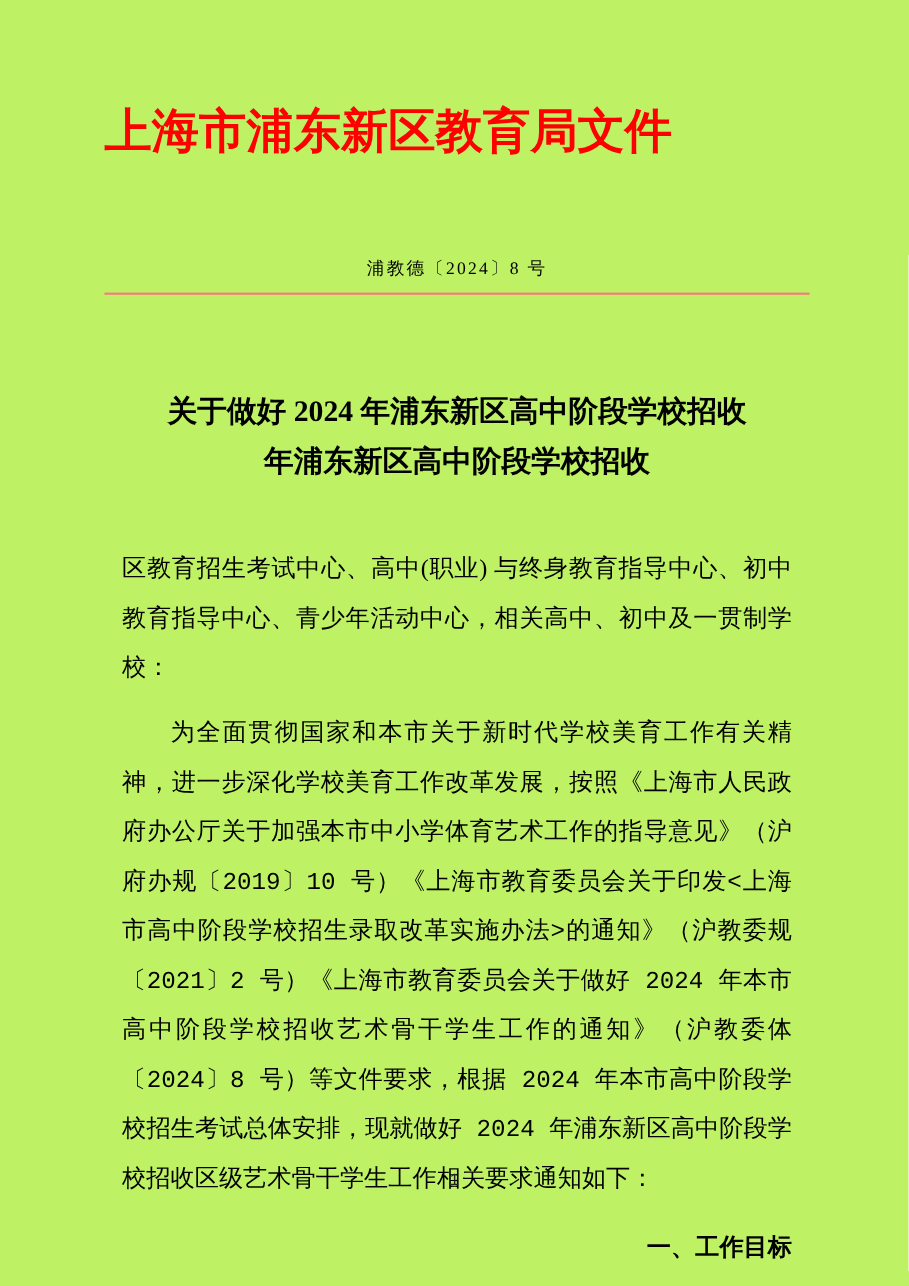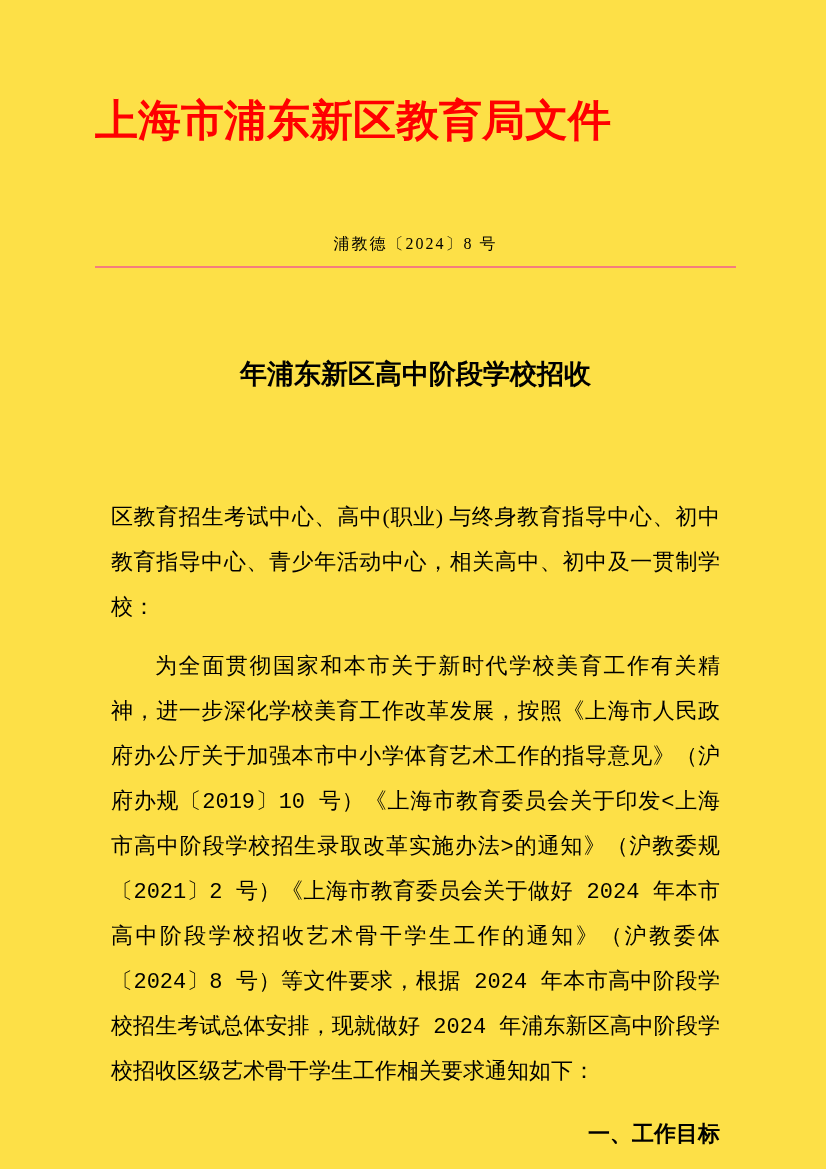--- a/index.html
+++ b/index.html
@@ -1,21 +1,21 @@
 <!DOCTYPE html>
 <html><head>
 <meta charset="utf-8">
 <style>
   * { margin: 0; padding: 0; box-sizing: border-box; }
   html, body { background: #ffffff; }
   .page {
     position: relative;
     width: 826px;
     height: 1169px;
-    background: #fde047;
+    background: #bef264;
     color: #000000;
     font-family: "Liberation Serif", "DejaVu Serif", serif;
     overflow: hidden;
     margin: 0 auto;
   }
   .header-title {
     position: absolute;
     top: 94px;
     left: 95px;
     width: 641px;
@@ -89,20 +89,21 @@
 
 <div class="page">
 
   <div class="header-title" style="color: rgb(255, 0, 0);">上海市浦东新区教育局文件</div>
 
   <div class="doc-number">浦教德〔2024〕8 号</div>
 
   <div class="red-divider" style="background-color: rgb(245, 125, 125);"></div>
 
   <div class="doc-title">
+    <div>关于做好 2024 年浦东新区高中阶段学校招收</div>
     <div>年浦东新区高中阶段学校招收</div>
   </div>
 
   <div class="body-text">
     <p class="salutation">区教育招生考试中心、高中(职业) 与终身教育指导中心、初中教育指导中心、青少年活动中心，相关高中、初中及一贯制学校：</p>
     <p class="para-indent">为全面贯彻国家和本市关于新时代学校美育工作有关精神，进一步深化学校美育工作改革发展，按照《上海市人民政府办公厅关于加强本市中小学体育艺术工作的指导意见》（沪府办规〔2019〕10 号）《上海市教育委员会关于印发&lt;上海市高中阶段学校招生录取改革实施办法&gt;的通知》（沪教委规〔2021〕2 号）《上海市教育委员会关于做好 2024 年本市高中阶段学校招收艺术骨干学生工作的通知》（沪教委体〔2024〕8 号）等文件要求，根据 2024 年本市高中阶段学校招生考试总体安排，现就做好 2024 年浦东新区高中阶段学校招收区级艺术骨干学生工作相关要求通知如下：</p>
     <p class="section-heading">一、工作目标</p>
   </div>
 
   <div class="page-number">1</div>

